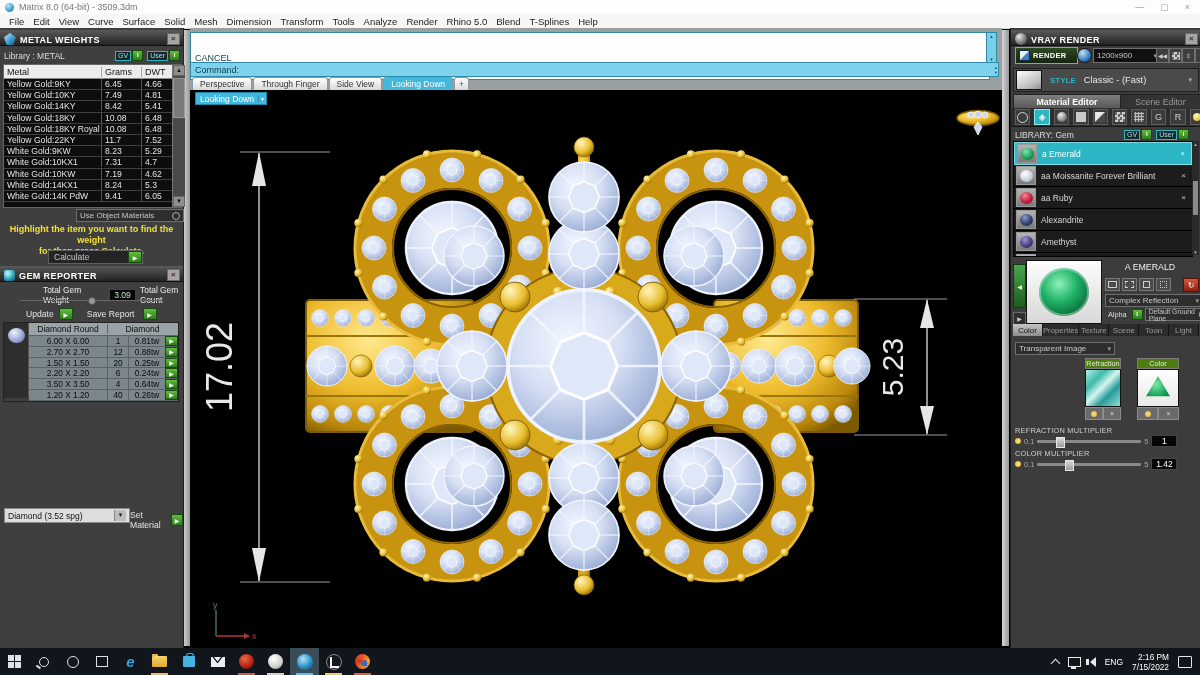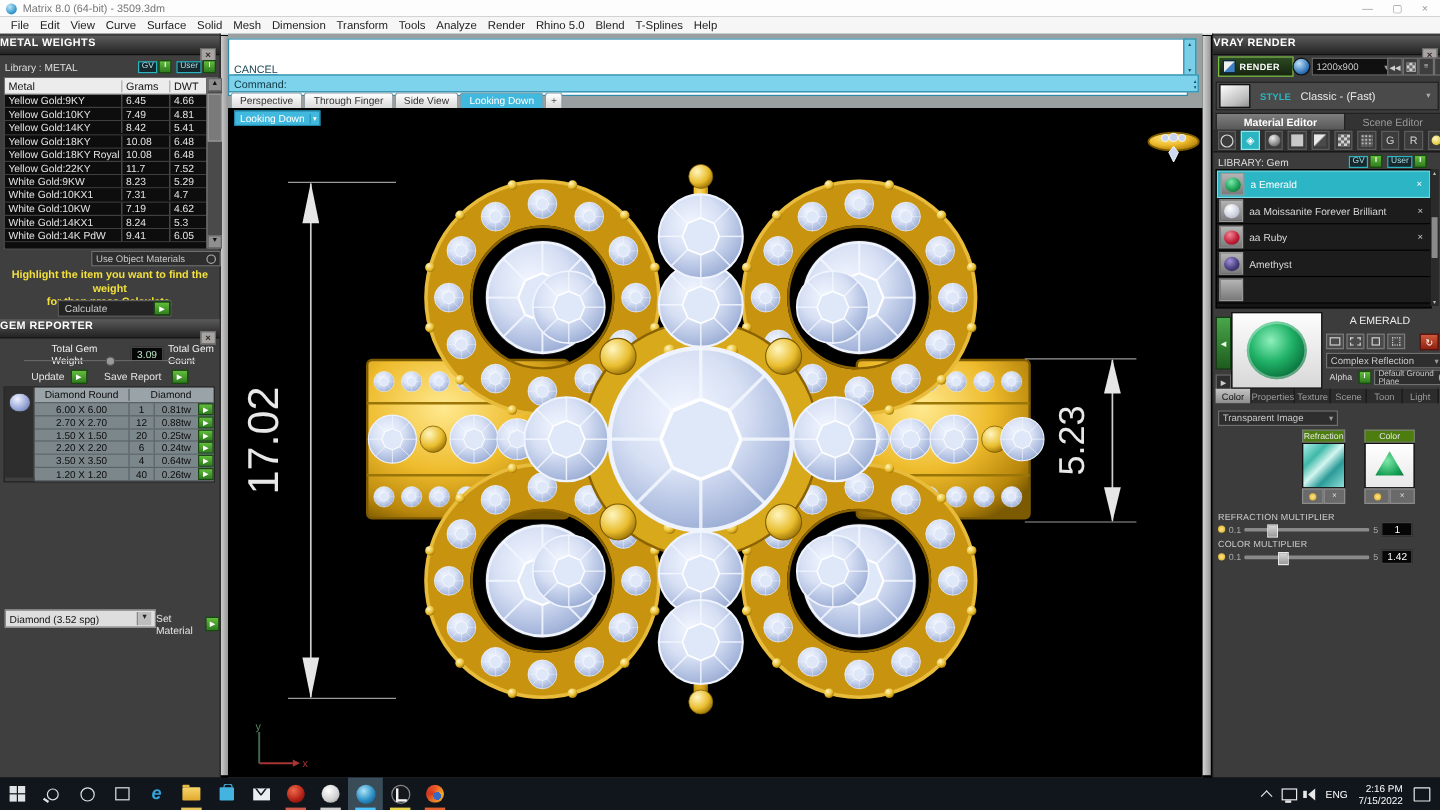--- a/index.html
+++ b/index.html
@@ -19,21 +19,21 @@
   .menubar{left:0;top:14px;width:1200px;height:14px;background:#f6f6f6;border-bottom:1px solid #d8d8d8;}
   .menubar span{font-size:9.5px;color:#222;margin-left:9px;cursor:default;}
 
   
   .strip{top:30px;width:7px;height:616px;background:linear-gradient(90deg,#d6d6d6,#979797);}
   .strip.l{left:183px}.strip.r{left:1002px}
 
   
   .lpanel{left:0;top:28px;width:183px;height:620px;background:#3f3f3f;border-right:1px solid #222;}
   .phead{height:15px;background:linear-gradient(#5a5a5a,#232323);border-bottom:1px solid #111;
-         display:flex;align-items:flex-start;color:#fff;font-weight:bold;font-size:9px;letter-spacing:.4px;flex-direction:column;}
+         display:flex;align-items:flex-end;color:#fff;font-weight:bold;font-size:9px;letter-spacing:.4px;}
   .phead .px{margin-left:auto;margin-right:3px;width:11px;height:10px;background:#a8a4a4;border:1px solid #6a6a6a;
              color:#3a2a2a;font-size:8px;line-height:9px;text-align:center;font-weight:bold;}
   .logo-mw{width:12px;height:12px;margin:0 4px;background:linear-gradient(135deg,#cfe9f7,#3f9fd0 55%,#11507a);
            clip-path:polygon(50% 0,100% 35%,78% 100%,22% 100%,0 35%);}
   .logo-gr{width:11px;height:11px;margin:0 4px;border-radius:2px;
            background:radial-gradient(circle at 35% 30%,#bff,#2a9ab5 60%,#0e4a5c);}
   .librow{height:12px;display:flex;align-items:flex-end;color:#ddd;font-size:8.5px;}
   .chip{display:flex;align-items:center;gap:1px;}
   .chip .cl{background:#17282c;border:1px solid #2ab5c0;color:#aadfe6;font-size:7px;padding:0 2px;line-height:8px;}
   .ibtn{width:9px;height:9px;background:linear-gradient(#63bd3c,#2e7d1e);border:1px solid #174a0e;
@@ -735,20 +735,26 @@
     </div>
     <div class="matrow">
       <span class="mthumb">
           <span class="mgem gm2"></span>
         </span>
       <span>aa Ruby</span>
       <span class="mx">×</span>
     </div>
     <div class="matrow">
       <span class="mthumb">
+          <span class="mgem gm3"></span>
+        </span>
+      <span>Alexandrite</span>
+    </div>
+    <div class="matrow">
+      <span class="mthumb">
           <span class="mgem gm4"></span>
         </span>
       <span>Amethyst</span>
     </div>
     <div class="matrow">
       <span class="mthumb"></span>
     </div>
   </div>
   <div class="lscroll">
     <span>▴</span>

